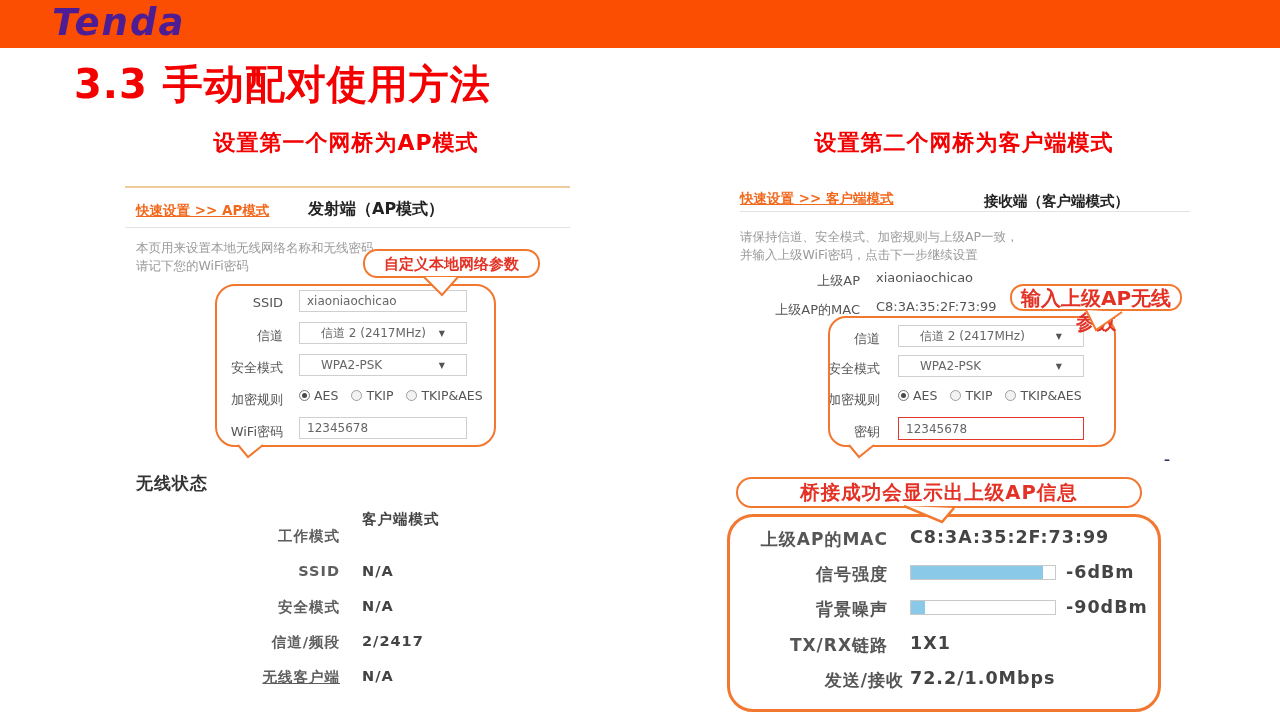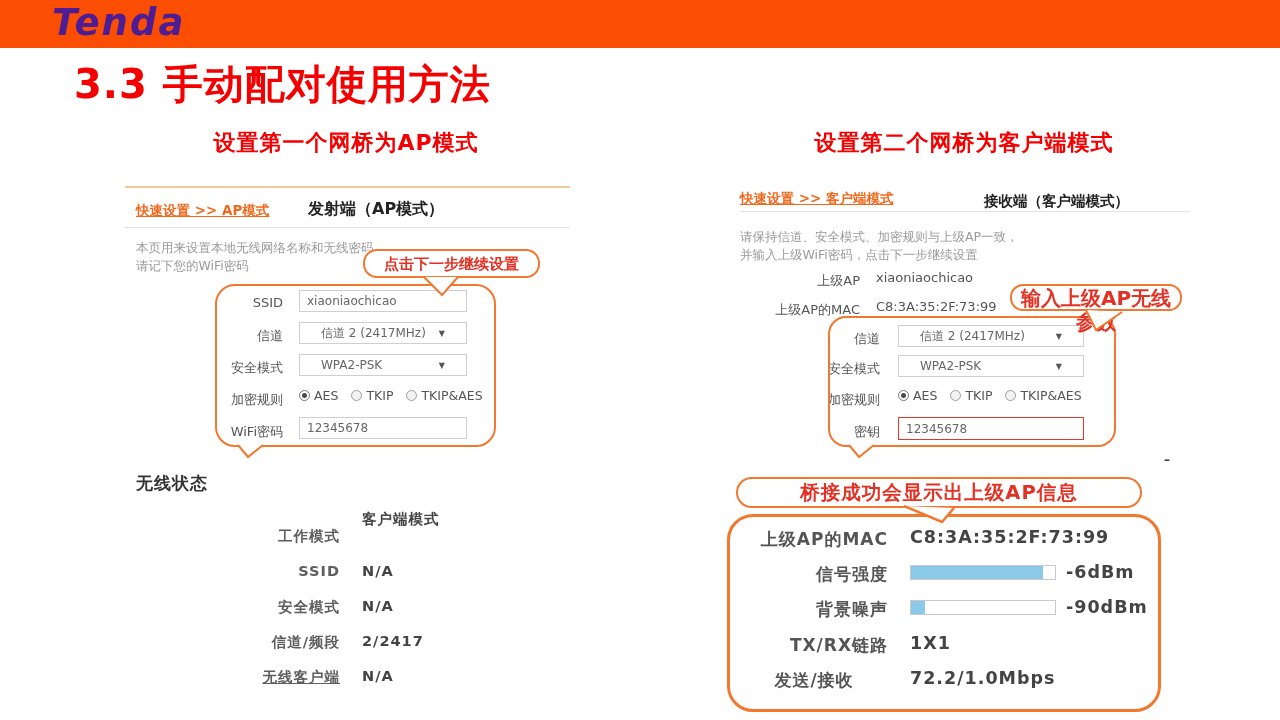--- a/index.html
+++ b/index.html
@@ -68,21 +68,21 @@
   <div class="abs subtitle subtitle-left">设置第一个网桥为AP模式</div>
   <div class="abs subtitle subtitle-right">设置第二个网桥为客户端模式</div>
 
   <div class="abs topline"></div>
   <div class="abs breadcrumb" style="left:136px; top:202px;">快速设置 &gt;&gt;  AP模式</div>
   <div class="abs panel-title" style="left:308px; top:199px; font-size:16px;">发射端（AP模式）</div>
   <div class="abs divider" style="left:125px; top:227px; width:445px;"></div>
   <div class="abs desc" style="left:136px; top:240px;">本页用来设置本地无线网络名称和无线密码</div>
   <div class="abs desc" style="left:136px; top:258px;">请记下您的WiFi密码</div>
 
-  <div class="abs callout" style="left:363px; top:249px; width:177px; height:29px; font-size:15px; line-height:26px;">点击下一步继续设置</div>
+  <div class="abs callout" style="left:363px; top:249px; width:177px; height:29px; font-size:15px; line-height:26px;">自定义本地网络参数</div>
   <svg class="abs tail" style="left:420px; top:276px;" width="42" height="24">
     <path d="M4,1 L22,19 L38,1 Z" fill="#ffffff" stroke="none"></path>
     <path d="M4,1 L22,19 L38,1" fill="none" stroke="#F2772F" stroke-width="2"></path>
   </svg>
 
   <div class="abs outline" style="left:215px; top:284px; width:281px; height:163px;"></div>
   <svg class="abs tail" style="left:235px; top:444px;" width="32" height="18">
     <path d="M3,1 L13,13 L28,1 Z" fill="#ffffff" stroke="none"></path>
     <path d="M3,1 L13,13 L28,1" fill="none" stroke="#F2772F" stroke-width="2"></path>
   </svg>
@@ -213,16 +213,16 @@
 
   <div class="abs rlabel" style="left:740px; top:598px; width:148px;">背景噪声</div>
   <div class="abs bar" style="left:910px; top:600px;">
     <div class="bar-fill" style="width: 10%;"></div>
   </div>
   <div class="abs rvalue" style="left:1066px; top:597px;">-90dBm</div>
 
   <div class="abs rlabel" style="left:740px; top:634px; width:148px;">TX/RX链路</div>
   <div class="abs rvalue" style="left:910px; top:633px;">1X1</div>
 
-  <div class="abs rlabel" style="left:740px; top:669px; width:148px;text-align:center;">发送/接收</div>
+  <div class="abs rlabel" style="left:756px; top:669px; width:148px;">发送/接收</div>
   <div class="abs rvalue" style="left:910px; top:668px;">72.2/1.0Mbps</div>
 
 </div>
 
 </body></html>

